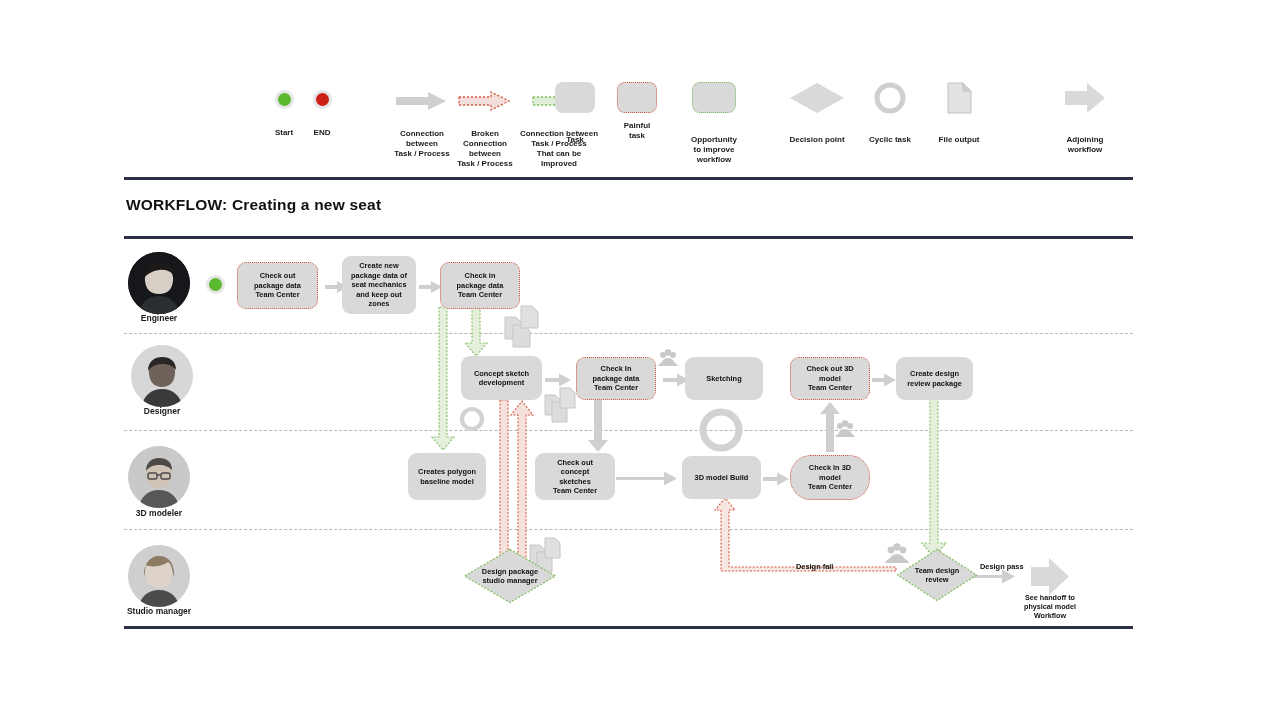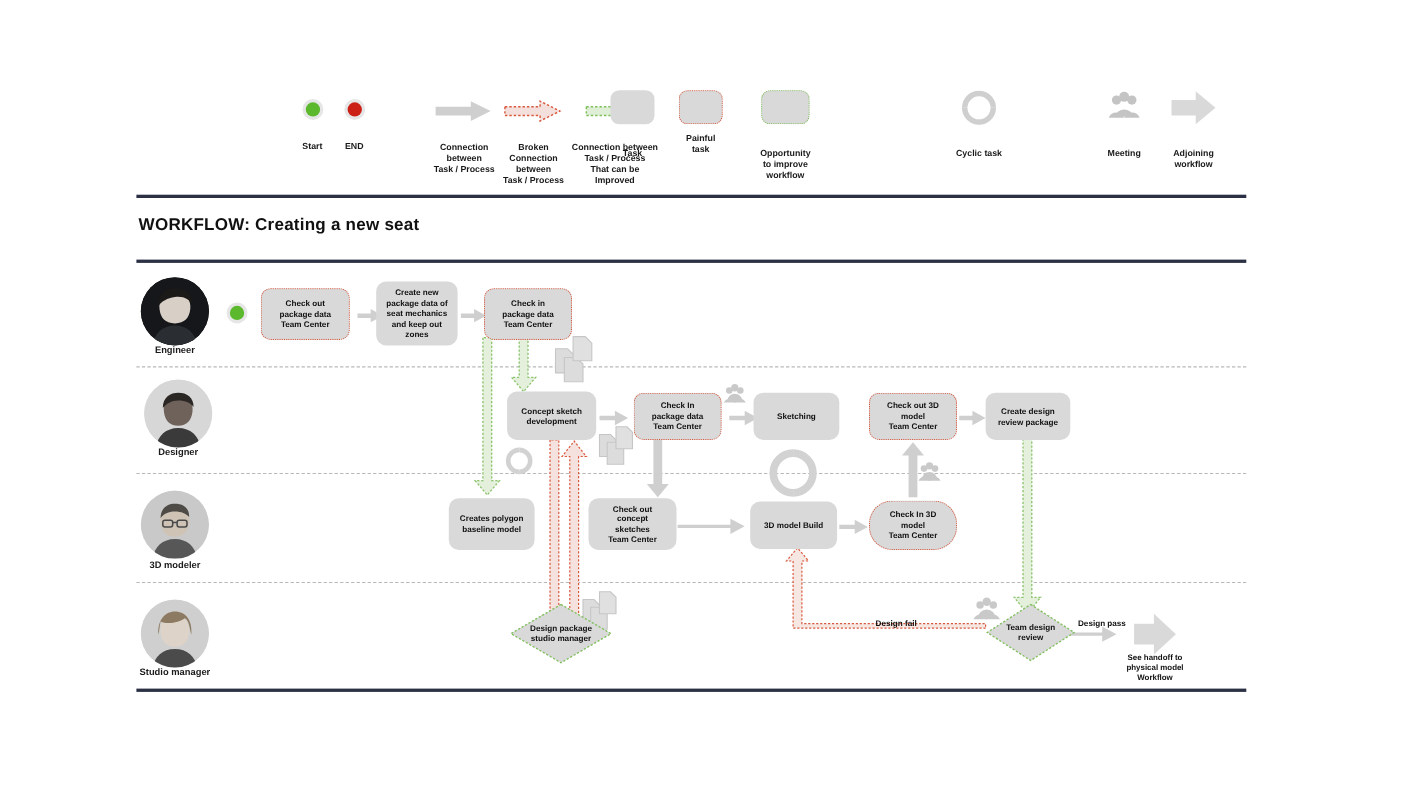--- a/index.html
+++ b/index.html
@@ -112,47 +112,47 @@
     </div>
 
     <div class="leg-item" style="left:541px;top:0px;width:98px;">
       <div style="width:44px;height:31px;border-radius:8px;background:#d9d9d9;
                   border:1.4px dotted #7fbf5a;margin:0 auto;box-sizing:border-box;"></div>
       <div class="leg-cap" style="margin-top:22px;white-space:pre-line;">Opportunity
 to improve
 workflow</div>
     </div>
 
+    <div class="leg-item" style="left:645px;top:0px;width:96px;">
+      <svg width="56" height="32" viewBox="0 0 56 32" style="margin:0 auto;display:block;">
+        <path d="M28 1 L55 16 L28 31 L1 16 Z" fill="#d9d9d9"></path>
+      </svg>
+      <div class="leg-cap" style="margin-top:21px;">Decision point</div>
+    </div>
 
     <div class="leg-item" style="left:726px;top:0px;width:80px;">
       <svg width="32" height="32" viewBox="0 0 32 32" style="margin:0 auto;display:block;">
         <g fill="none" stroke="#cfcfcf" stroke-width="5">
           <path d="M16 3 A13 13 0 0 1 29 16"></path>
           <path d="M29 16 A13 13 0 0 1 16 29"></path>
           <path d="M16 29 A13 13 0 0 1 3 16"></path>
           <path d="M3 16 A13 13 0 0 1 16 3"></path>
         </g>
       </svg>
       <div class="leg-cap" style="margin-top:21px;">Cyclic task</div>
     </div>
 
-
-    <div class="leg-item" style="left:858px;top:0px;width:80px;">
-      <svg width="36" height="32" viewBox="0 0 36 32" style="margin:0 auto;display:block;">
-        <g fill="#c4c4c4">
-          <circle cx="11" cy="9" r="4.2"></circle>
-            <circle cx="25" cy="9" r="4.2"></circle>
-          <circle cx="18" cy="6" r="4.6"></circle>
-          <path d="M4 25 a7.6 7.6 0 0 1 14 0 z"></path>
-          <path d="M18 25 a7.6 7.6 0 0 1 14 0 z"></path>
-          <path d="M9.5 24 a8.8 8.8 0 0 1 17 0 z"></path>
-        </g>
-      </svg>
-      <div class="leg-cap" style="margin-top:21px;">Meeting</div>
-    </div>
+    <div class="leg-item" style="left:795px;top:0px;width:80px;">
+      <svg width="26" height="32" viewBox="0 0 26 32" style="margin:0 auto;display:block;">
+        <path d="M2 1 h15 l8 8 v22 h-23 z" fill="#e2e2e2" stroke="#c2c2c2" stroke-width="1"></path>
+        <path d="M17 1 v8 h8" fill="#cfcfcf" stroke="#c2c2c2" stroke-width="1"></path>
+      </svg>
+      <div class="leg-cap" style="margin-top:21px;">File output</div>
+    </div>
+
 
     <div class="leg-item" style="left:918px;top:0px;width:86px;">
       <svg width="42" height="32" viewBox="0 0 42 32" style="margin:0 auto;display:block;">
         <path d="M1 9 h22 v-8 l18 15 -18 15 v-8 h-22 z" fill="#d9d9d9"></path>
       </svg>
       <div class="leg-cap" style="margin-top:21px;white-space:pre-line;">Adjoining
 workflow</div>
     </div>
   </div>
 

